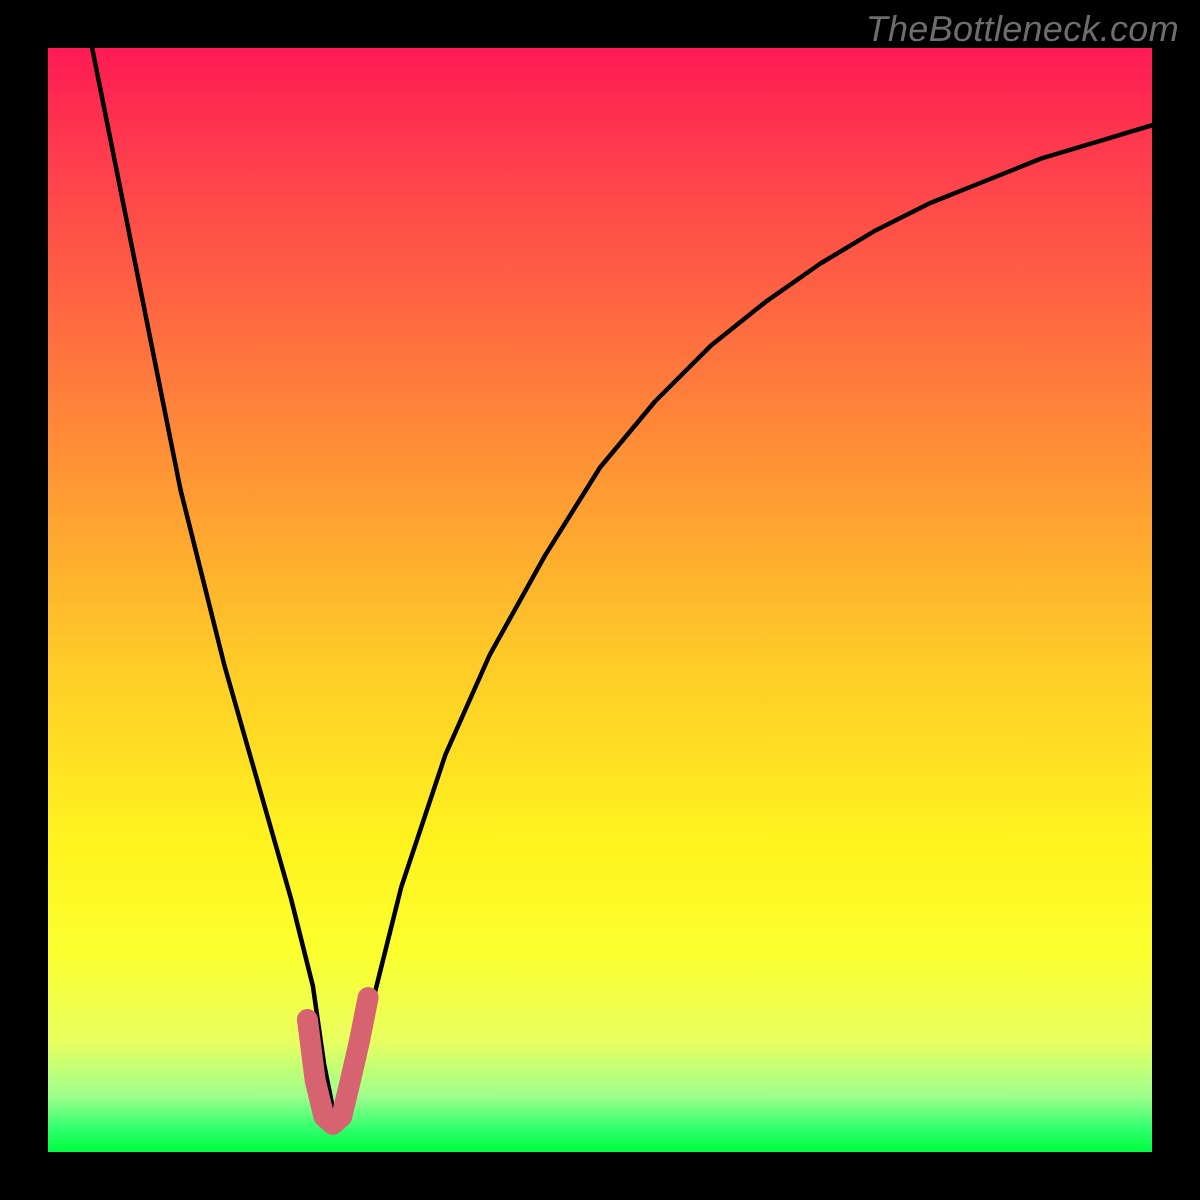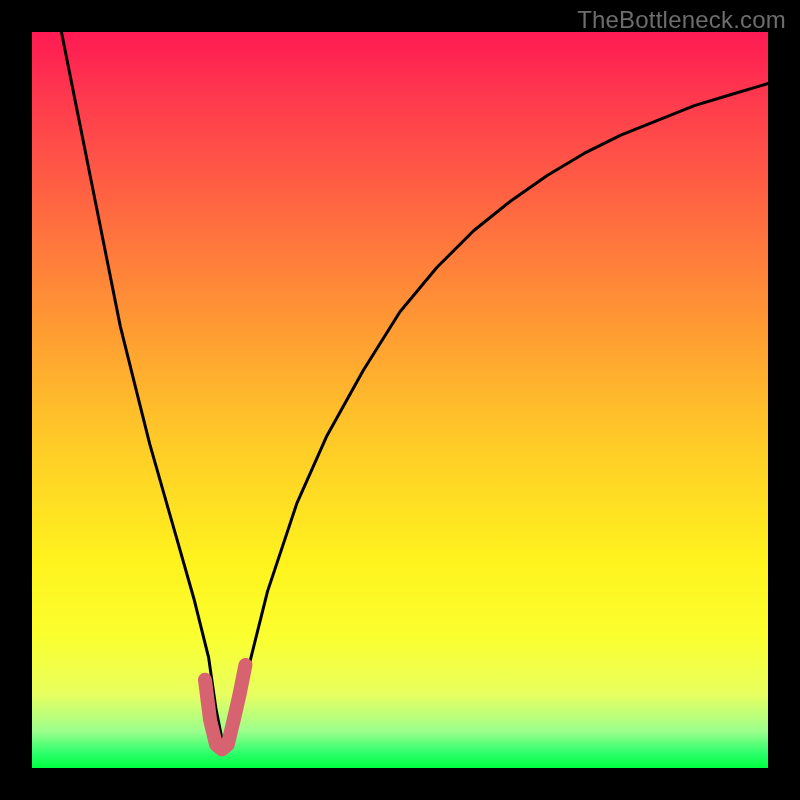--- a/index.html
+++ b/index.html
@@ -30,20 +30,21 @@
       #00ff40 100%);
   }
   .watermark {
     position: absolute;
     top: 6px;
     right: 14px;
     font-family: Arial, Helvetica, sans-serif;
     font-size: 24px;
     color: #6d6d6d;
     letter-spacing: 0.2px;
+    font-style: italic;
   }
   svg.curve {
     position: absolute;
     left: 0;
     top: 0;
     width: 736px;
     height: 736px;
     overflow: visible;
   }
 </style>

